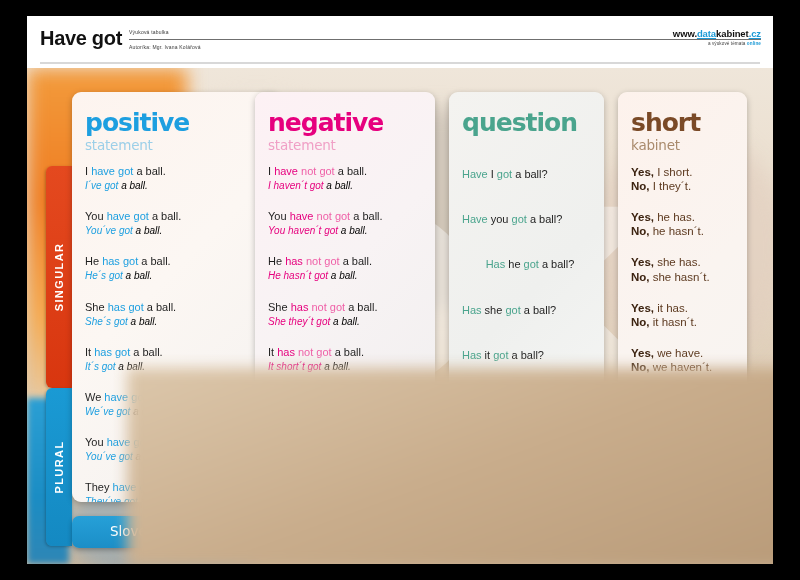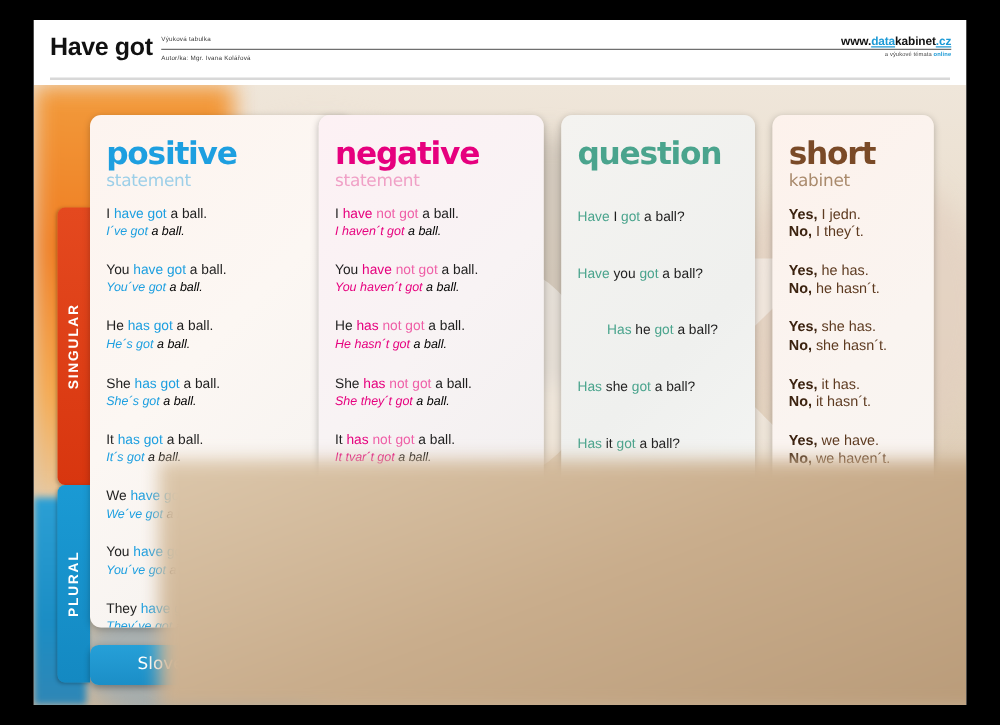--- a/index.html
+++ b/index.html
@@ -248,21 +248,21 @@
               <div class="row">
                 <div class="main"><span>He </span><span class="mag">has</span><span class="magl"> not got</span><span> a ball.</span></div>
                 <div class="sub"><span class="magi">He hasn´t got</span><span> a ball.</span></div>
               </div>
               <div class="row">
                 <div class="main"><span>She </span><span class="mag">has</span><span class="magl"> not got</span><span> a ball.</span></div>
                 <div class="sub"><span class="magi">She they´t got</span><span> a ball.</span></div>
               </div>
               <div class="row">
                 <div class="main"><span>It </span><span class="mag">has</span><span class="magl"> not got</span><span> a ball.</span></div>
-                <div class="sub"><span class="magi">It tvar´t got</span><span> a ball.</span></div>
+                <div class="sub"><span class="magi">It short´t got</span><span> a ball.</span></div>
               </div>
               <div class="row">
                 <div class="main"><span>We </span><span class="mag">have</span><span class="magl"> not got</span><span> a ball.</span></div>
                 <div class="sub"><span class="magi">We haven´t got</span><span> a ball.</span></div>
               </div>
               <div class="row">
                 <div class="main"><span>You </span><span class="mag">have</span><span class="magl"> not got</span><span> a ball.</span></div>
                 <div class="sub"><span class="magi">You haven´t got</span><span> a ball.</span></div>
               </div>
               <div class="row">
@@ -305,21 +305,21 @@
             </div>
         </div>
 
         <div class="card" id="card3">
           <div class="chead">
             <div class="h1">short</div>
             <div class="h2">kabinet</div>
           </div>
           <div class="rows" id="rowsA">
               <div class="row">
-                <div class="sa"><b>Yes,</b><span> I jedn.</span></div>
+                <div class="sa"><b>Yes,</b><span> I short.</span></div>
                 <div class="sa"><b>No,</b><span> I they´t.</span></div>
               </div>
               <div class="row">
                 <div class="sa"><b>Yes,</b><span> he has.</span></div>
                 <div class="sa"><b>No,</b><span> he hasn´t.</span></div>
               </div>
               <div class="row">
                 <div class="sa"><b>Yes,</b><span> she has.</span></div>
                 <div class="sa"><b>No,</b><span> she hasn´t.</span></div>
               </div>

